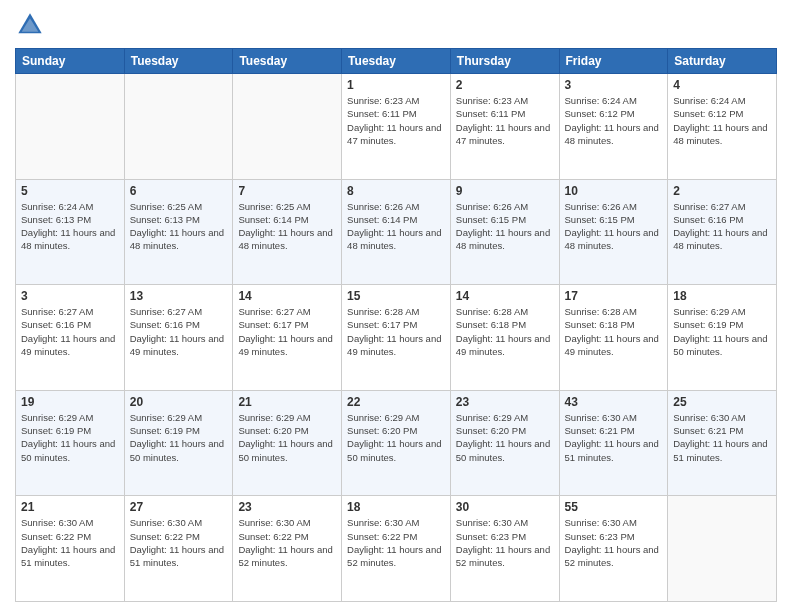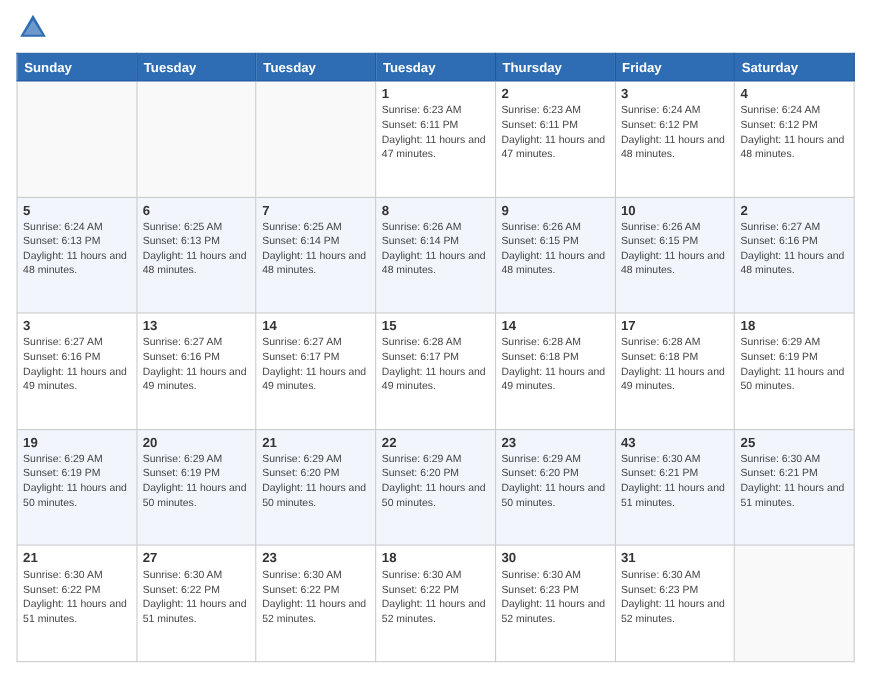--- a/index.html
+++ b/index.html
@@ -315,21 +315,21 @@
 Sunset: 6:22 PM
 Daylight: 11 hours and 52 minutes.</div>
           </td>
           <td>
             <span class="day-num">30</span>
             <div class="day-info" style="white-space: pre-line;">Sunrise: 6:30 AM
 Sunset: 6:23 PM
 Daylight: 11 hours and 52 minutes.</div>
           </td>
           <td>
-            <span class="day-num">31</span>
+            <span class="day-num">55</span>
             <div class="day-info" style="white-space: pre-line;">Sunrise: 6:30 AM
 Sunset: 6:23 PM
 Daylight: 11 hours and 52 minutes.</div>
           </td>
           <td class="empty"></td>
         </tr>
       </tbody>
   </table>
 </div>
 

